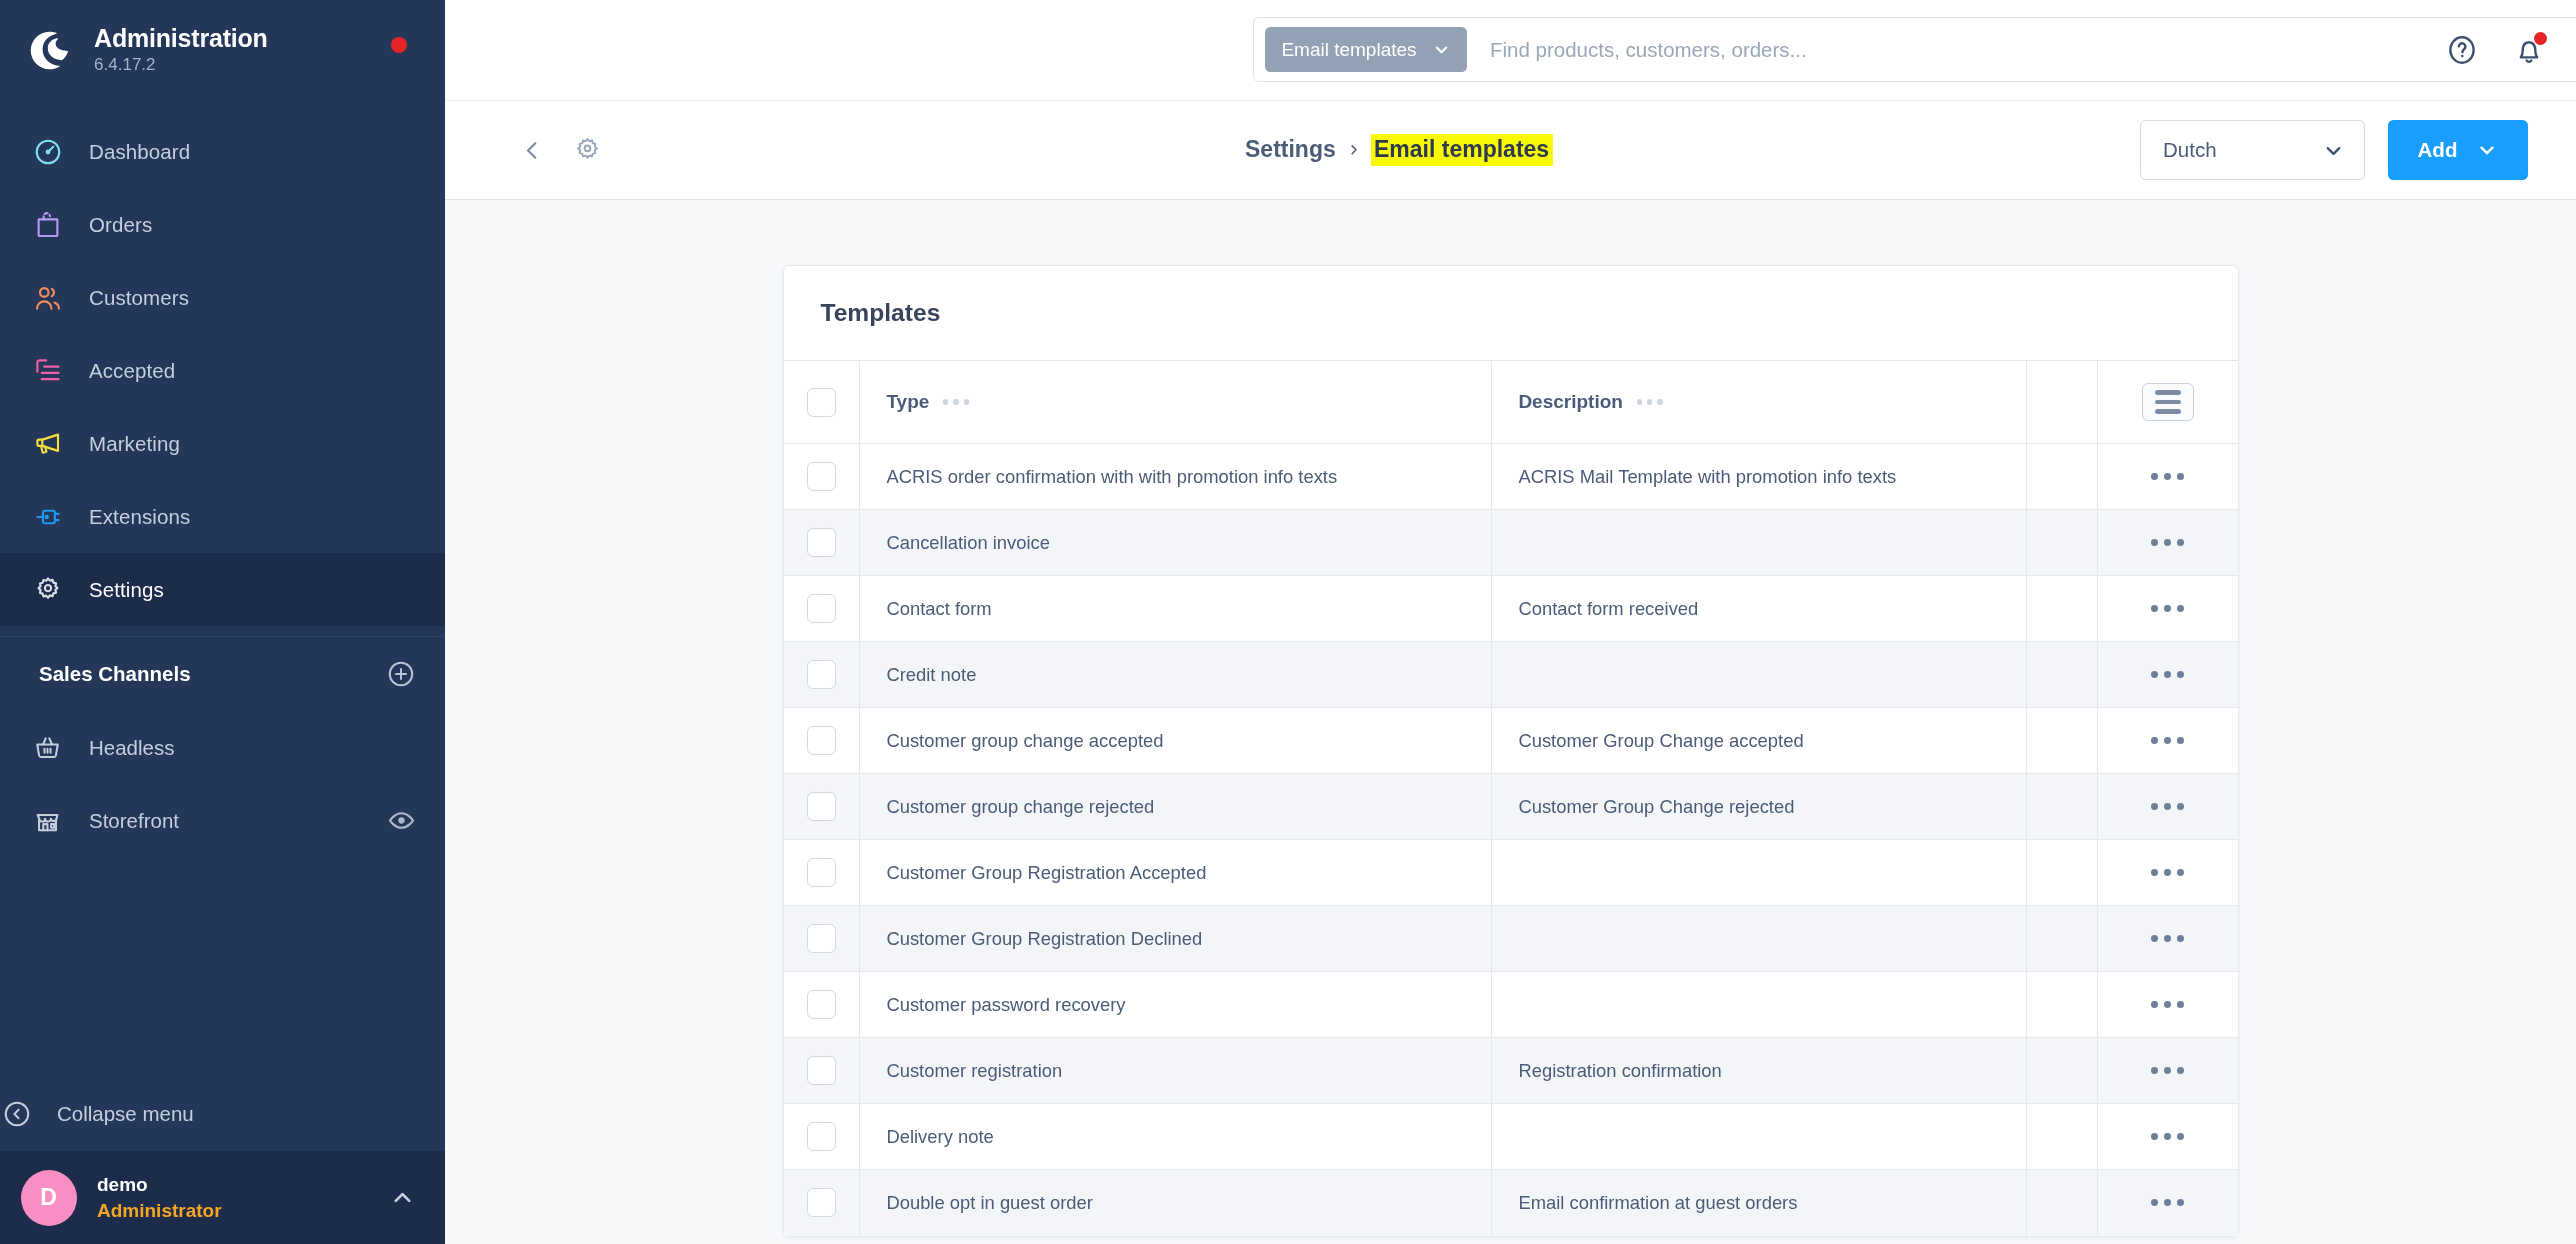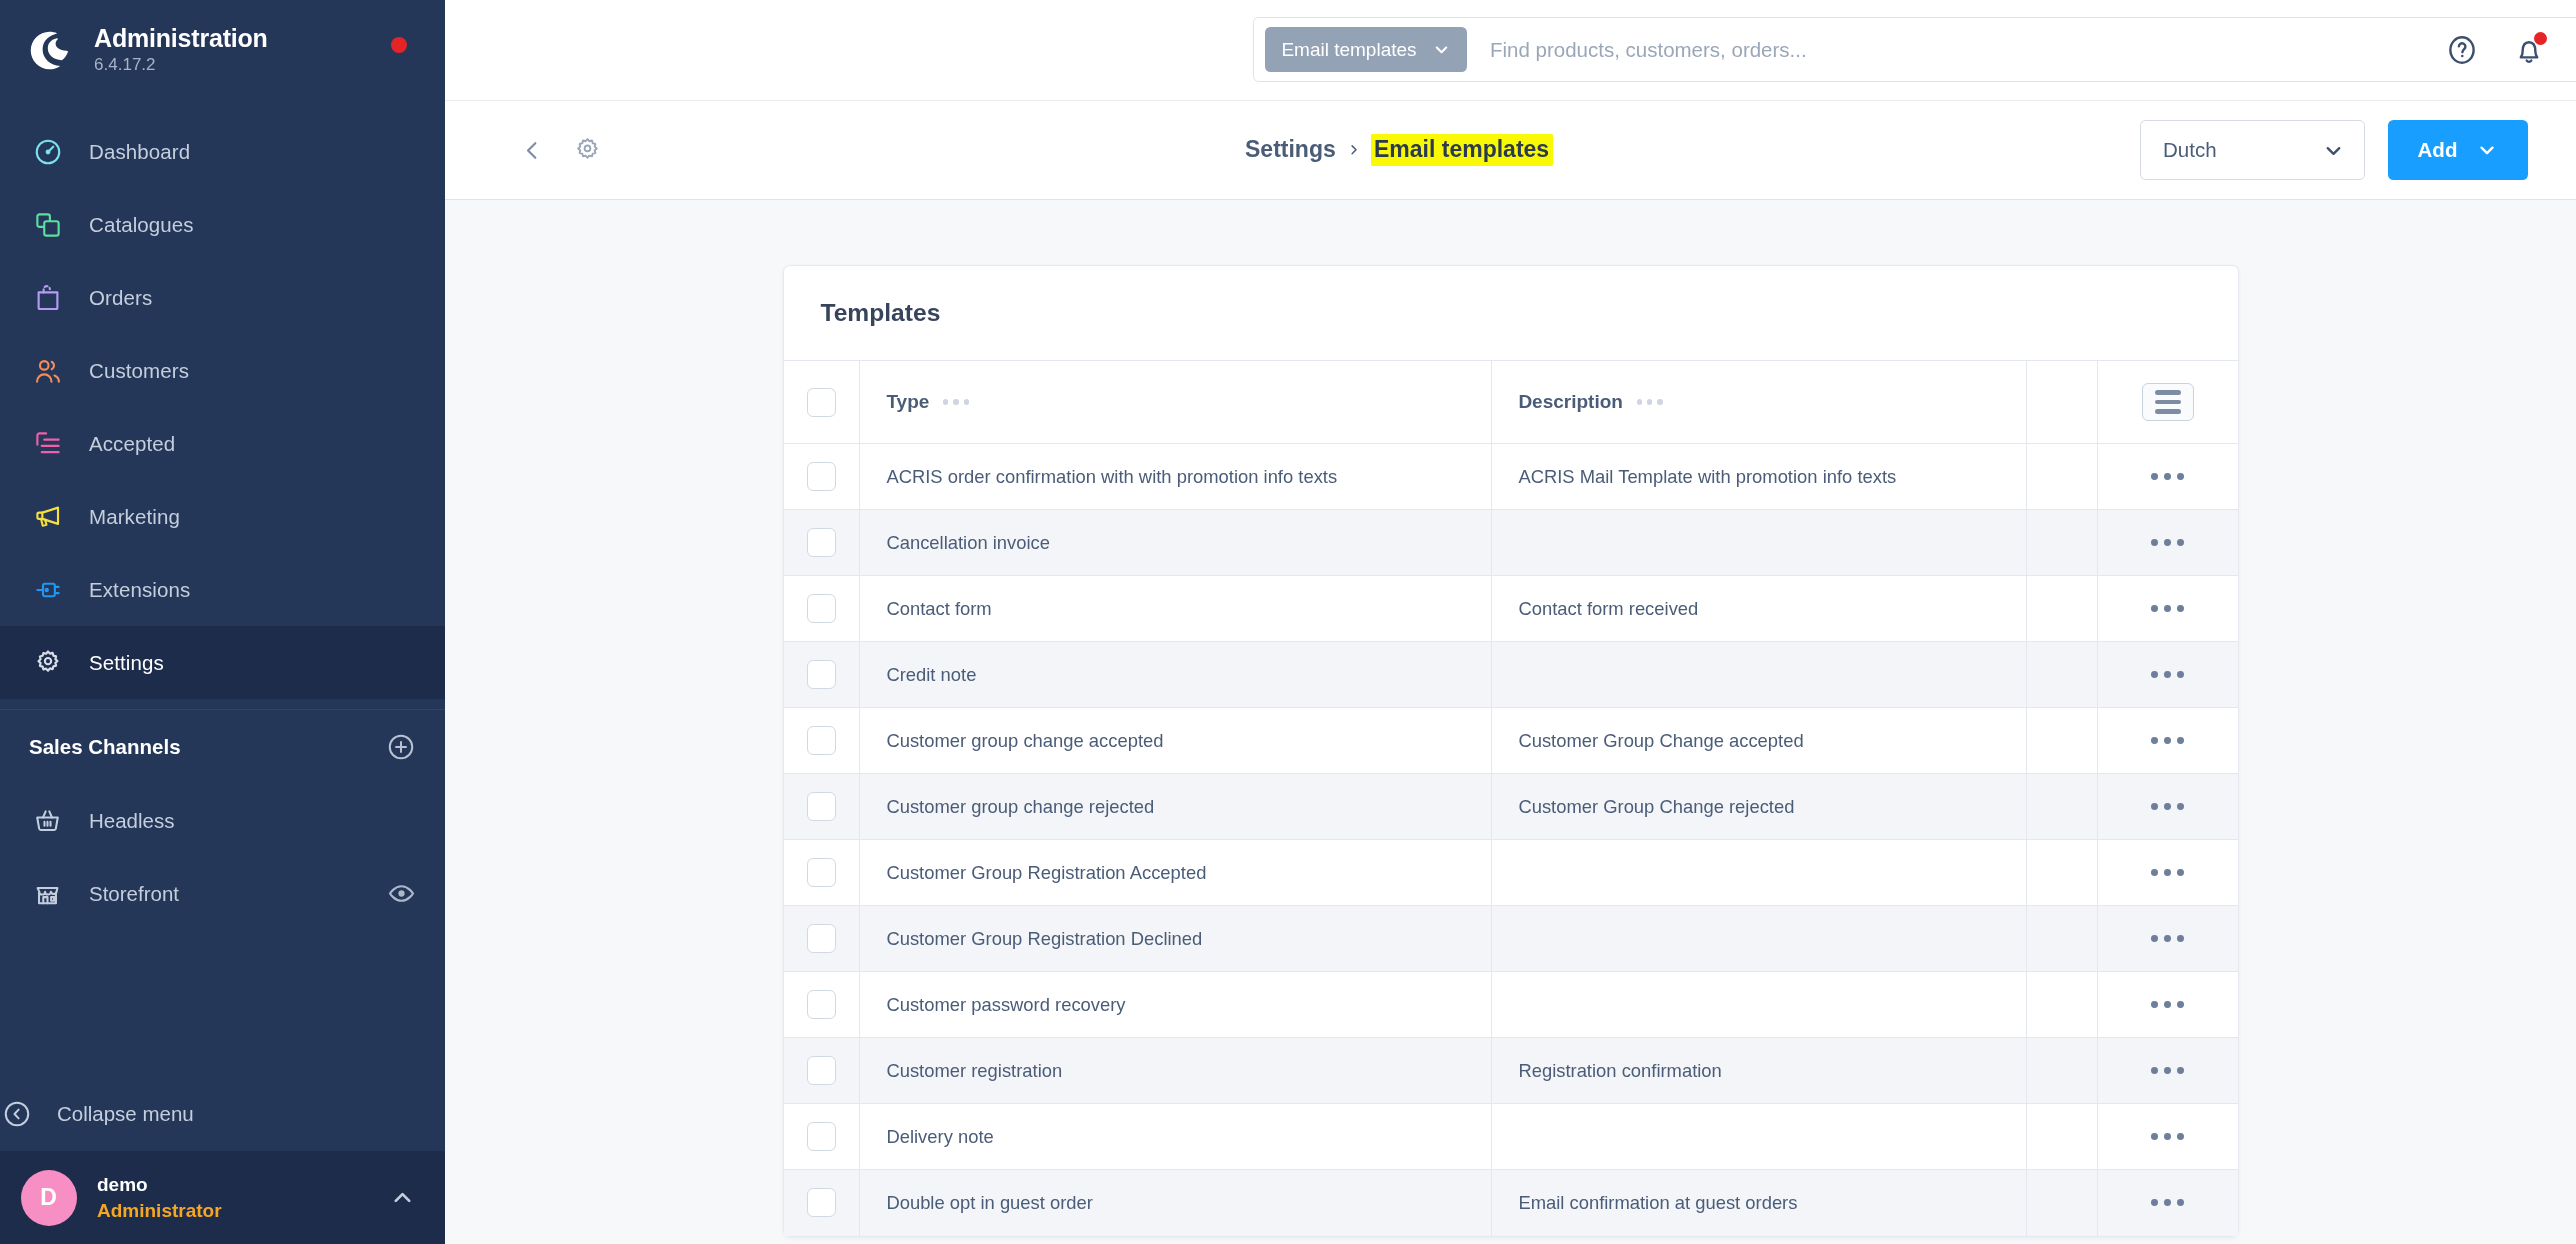--- a/index.html
+++ b/index.html
@@ -35,21 +35,21 @@
     padding-left: 29px; cursor: pointer; position: relative;
   }
   .sb-item .sb-ico { width: 37px; height: 37px; flex: 0 0 37px; display: flex; align-items: center; justify-content: center; margin-right: 23px; }
   .sb-item .sb-label { font-size: 20.5px; color: #c5cedd; letter-spacing: 0.1px; }
   .sb-item.active { background: #1c2c4a; }
   .sb-item.active .sb-label { color: #ffffff; }
 
   .sb-sec-div { height: 0.7px; background: #324466; margin: 9.5px 0 0 0; }
   .sb-sec-head {
     display: flex; align-items: center; justify-content: space-between;
-    padding: 0 29px 0 29px; height: 75px;
+    padding: 0 29px 0 29px; height: 75px; margin-left: 10px;
   }
   .sb-sec-title { font-size: 20.5px; font-weight: bold; color: #ffffff; }
   .sb-plus { width: 30px; height: 30px; opacity: .92; cursor: pointer; }
 
   .sb-chan {
     display: flex; align-items: center; height: 73px;
     padding-left: 29px; padding-right: 29px; cursor: pointer;
   }
   .sb-chan .sb-ico { width: 37px; height: 37px; flex: 0 0 37px; display: flex; align-items: center; justify-content: center; margin-right: 23px; }
   .sb-chan .sb-label { font-size: 20.5px; color: #c5cedd; flex: 1; }
@@ -209,29 +209,20 @@
         <span class="sb-ico">
           <svg viewBox="0 0 24 24" width="30" height="30" fill="none" stroke="#7be0f0" stroke-width="1.7" stroke-linecap="round">
             <circle cx="12" cy="12" r="9"></circle>
               <path d="M12 12l4.2-4.2"></path>
               <circle cx="12" cy="12" r="1.1" fill="#7be0f0"></circle>
           </svg>
         </span>
         <span class="sb-label">Dashboard</span>
       </div>
 
-      <div class="sb-item">
-        <span class="sb-ico">
-          <svg viewBox="0 0 24 24" width="30" height="30" fill="none" stroke="#5ce0a0" stroke-width="1.7" stroke-linejoin="round">
-            <rect x="3.5" y="3.5" width="10" height="10" rx="1.6"></rect>
-              <rect x="9" y="9" width="11.5" height="11.5" rx="1.8" fill="#243758"></rect>
-          </svg>
-        </span>
-        <span class="sb-label">Catalogues</span>
-      </div>
 
       <div class="sb-item">
         <span class="sb-ico">
           <svg viewBox="0 0 24 24" width="30" height="30" fill="none" stroke="#b69bf5" stroke-width="1.7" stroke-linejoin="round" stroke-linecap="round">
             <path d="M4.5 7.5h15V20a.8.8 0 01-.8.8H5.3a.8.8 0 01-.8-.8z"></path>
               <path d="M8.5 7.5V5a2.5 2.5 0 015 0" stroke-dasharray="2.5 2"></path>
           </svg>
         </span>
         <span class="sb-label">Orders</span>
       </div>

